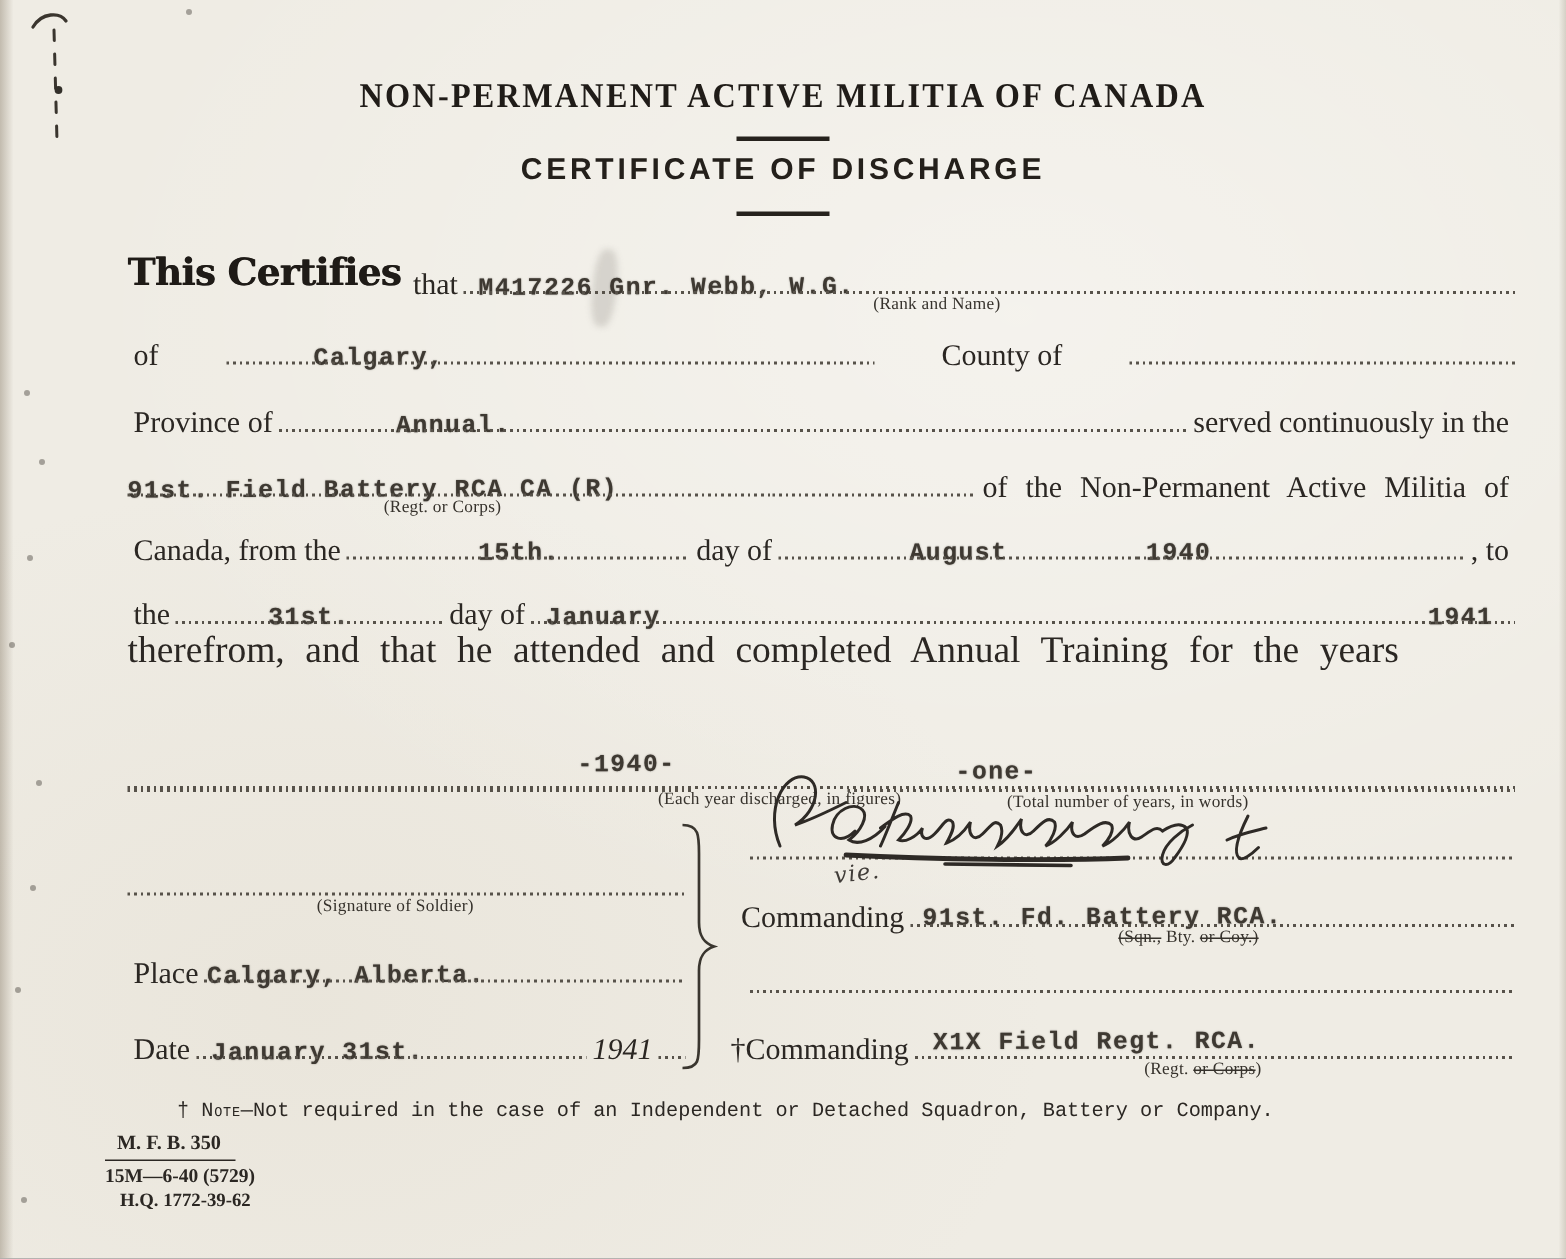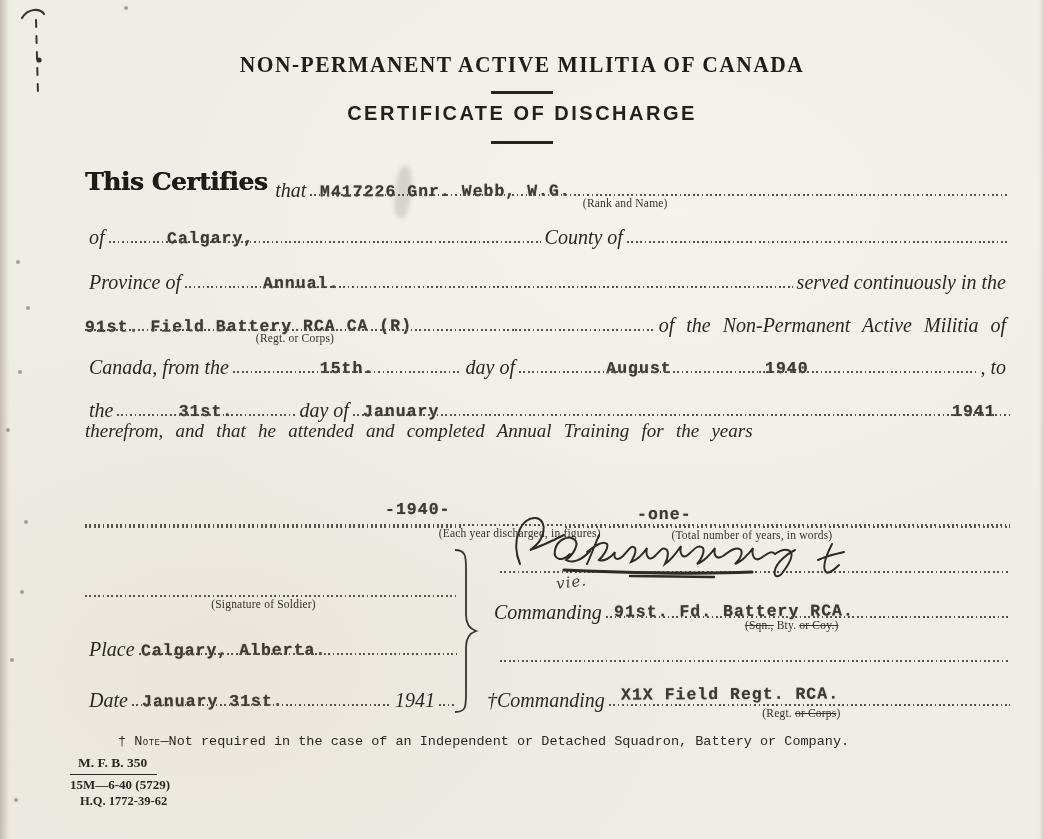--- a/index.html
+++ b/index.html
@@ -20,39 +20,39 @@
   .title1 { position:absolute; top:52px; left:0; width:100%; text-align:center;
     font-weight:bold; font-size:21.5px; letter-spacing:1.5px; color:#201c18;
     transform:scaleY(1.08); }
   .rule { position:absolute; left:50%; transform:translateX(-50%); width:62px; height:3px; background:#26221d; }
   .rule1 { top:91px; } .rule2 { top:141px; }
   .title2 { position:absolute; top:102px; left:0; width:100%; text-align:center;
     font-family:"Liberation Sans", sans-serif; font-weight:bold; font-size:20px;
     letter-spacing:2.5px; color:#24201b; }
 
   .row { position:absolute; display:flex; align-items:flex-end; height:30px; left:85px; right:34px; }
-  .pr { font-style:italic; font-size:20px; color:var(--ink); line-height:1;
+  .pr { font-size:20px; color:var(--ink); line-height:1;
     padding:0 4px; margin-bottom:-4px; white-space:nowrap; }
   .pr-wide { word-spacing:7px; }
   .lead { font-family:"DejaVu Serif", serif; font-style:normal; font-weight:bold;
     font-size:25px; letter-spacing:-0.5px; color:#1f1b17; padding-right:4px;
     text-shadow:0.4px 0 0 #1f1b17; }
   .fill { flex:1 1 auto; position:relative; height:100%; }
   .fill::after { content:""; position:absolute; left:0; right:0; bottom:0; height:2px;
     background-image:repeating-linear-gradient(90deg, #57524a 0, #57524a 1.7px, transparent 1.7px, transparent 4.4px); }
   .gap { flex:0 0 auto; height:100%; }
   .ty { position:absolute; bottom:-5px; font-family:"Liberation Mono","DejaVu Sans Mono",monospace;
     font-weight:bold; font-size:16.5px; letter-spacing:1px; color:var(--tw);
     white-space:nowrap; text-shadow:0 0 1px rgba(62,57,50,.65); transform:rotate(-.25deg); }
   .ty-c { left:50%; transform:translateX(-50%) rotate(-.25deg); }
   .sub { position:absolute; top:calc(100% + 1px); font-size:11.5px; font-style:normal;
     color:#36322c; white-space:nowrap; transform:translateX(-50%); letter-spacing:.2px; }
   .struck { text-decoration:line-through; text-decoration-thickness:1.4px; }
-  .plain-line { position:absolute; left:85px; right:36px; top:420px; font-style:italic;
-    font-size:19px; color:var(--ink); word-spacing:7.5px; white-space:nowrap; }
+  .plain-line { position:absolute; left:85px; right:36px; top:420px; 
+    font-size:25px; color:var(--ink); word-spacing:7.5px; white-space:nowrap; }
 
   .handnote { position:absolute; left:66px; top:-15px; font-family:"DejaVu Serif",serif;
     font-style:italic; font-size:15px; color:var(--pen); transform:rotate(-7deg);
     letter-spacing:1px; opacity:.9; }
   .year-printed { font-style:italic; font-size:20px; color:var(--ink); line-height:1;
     padding:0 4px; margin-bottom:-4px; white-space:nowrap; }
 
   .footnote { position:absolute; left:118px; top:734px; font-size:13.5px; color:#2b2723;font-family:Liberation Mono, monospace; }
   .footnote .smallcaps { font-variant:small-caps; letter-spacing:.5px; }
   .imprint { position:absolute; left:70px; top:753px; color:#2b2723; }
@@ -99,21 +99,21 @@
 
   <div class="row" style="top:166px;">
     <span class="lead">This Certifies</span>
     <span class="pr">that</span>
     <span class="fill">
       <span class="ty" style="left:10px;">M417226 Gnr. Webb, W.G.</span>
       <span class="sub" style="left:45%;">(Rank and Name)</span>
     </span>
   </div>
 
-  <div class="row" style="top:213px;">
+  <div class="row" style="top:213px;gap:41px;">
     <span class="pr">of</span>
     <span class="fill" style="flex:0 0 432px;">
       <span class="ty" style="left:58px;">Calgary,</span>
     </span>
     <span class="pr">County of</span>
     <span class="fill"></span>
   </div>
 
   <div class="row" style="top:258px;">
     <span class="pr">Province of</span>

